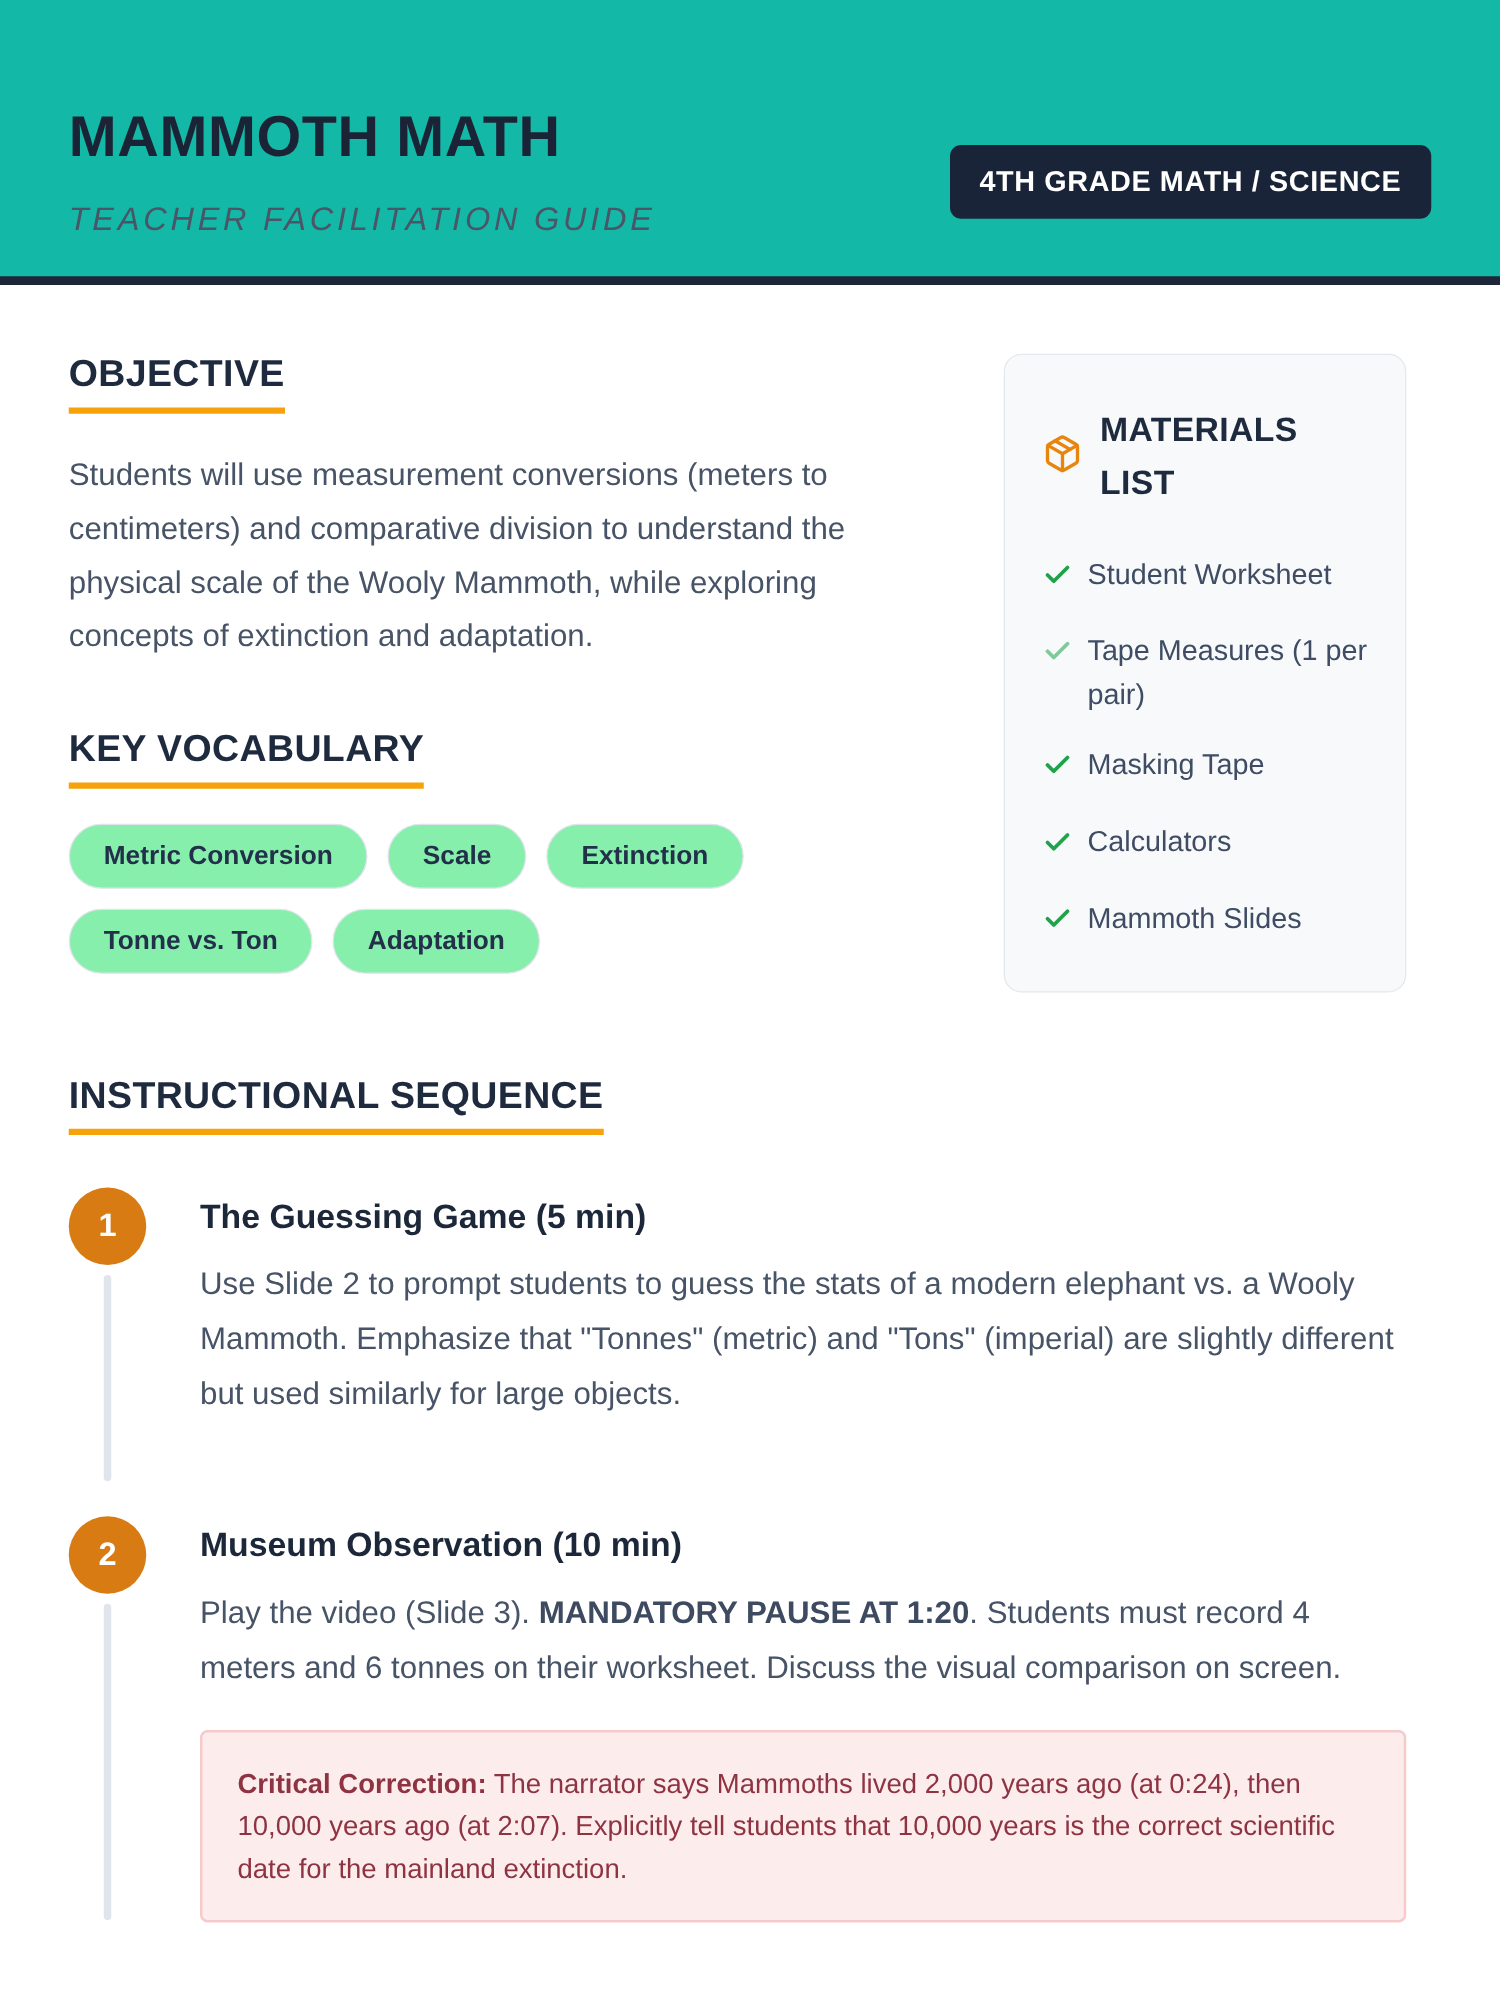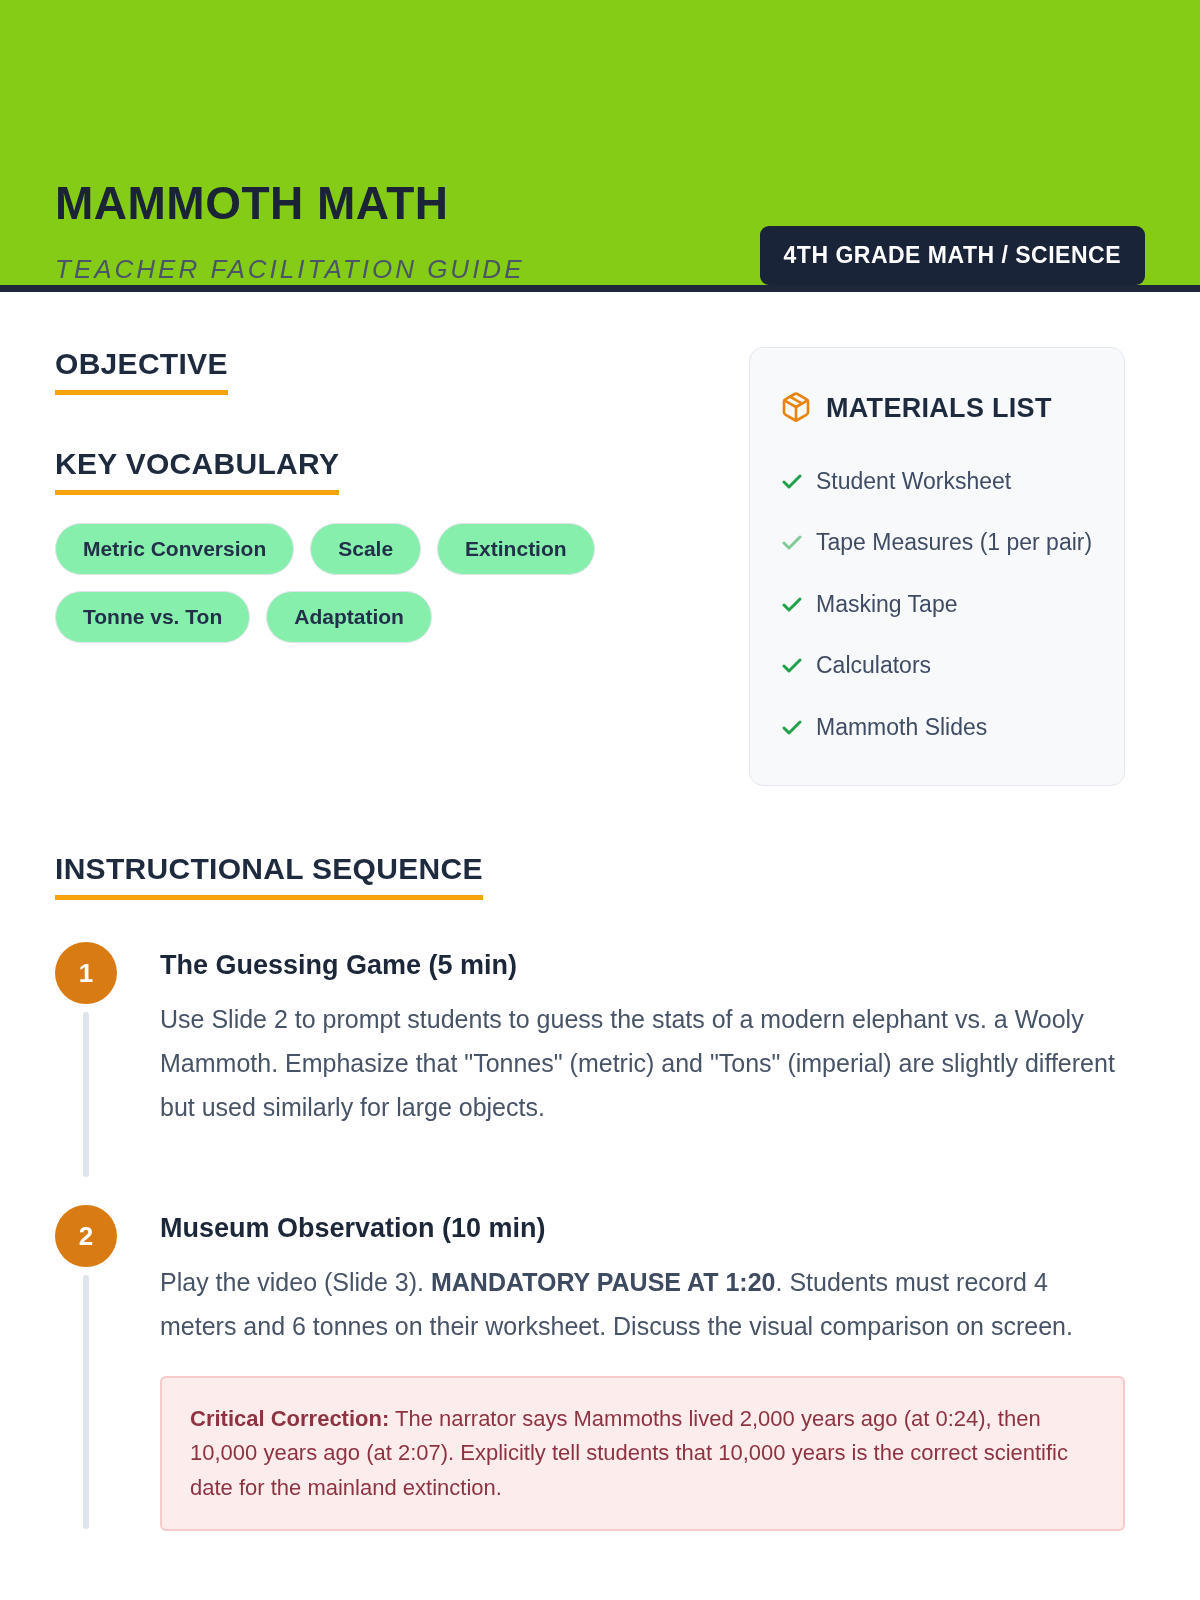--- a/index.html
+++ b/index.html
@@ -7,27 +7,27 @@
   body {
     height: 1600px;
     overflow: hidden;
     background: #ffffff;
     font-family: "Liberation Sans", sans-serif;
     color: #475366;
   }
 
   
   .page-header {
-    background: #84cc16;
+    background: #14b8a6;
     border-bottom: 7px solid #1d2739;
     padding: 52px 55px 0 55px;
-    height: 292px;
+    height: 228px;
     display: flex;
     justify-content: space-between;
-    align-items: flex-end;
+    align-items: center;
   }
   .title-block h1 {
     font-size: 46px;
     font-weight: 800;
     letter-spacing: 0.5px;
     color: #1b2336;
   }
   .title-block .subtitle {
     margin-top: 24px;
     font-size: 26px;
@@ -90,21 +90,21 @@
     border-radius: 999px;
     padding: 13px 27px;
     font-size: 21px;
     font-weight: 700;
     color: #22304a;
     white-space: nowrap;
   }
 
   
   .materials-card {
-    width: 376px;
+    width: 322px;
     background: #f7f9fb;
     border: 1px solid #e4e8ee;
     border-radius: 14px;
     padding: 40px 30px 36px 30px;
   }
   .materials-title-row {
     display: flex;
     align-items: center;
     gap: 14px;
   }
@@ -211,20 +211,21 @@
   <div class="grade-badge">4TH GRADE MATH / SCIENCE</div>
 </header>
 
 <div class="main">
 
   <div class="top-region">
     <div class="left-col">
 
       <section>
         <h2 class="section-heading">OBJECTIVE</h2>
+        <p class="objective-text">Students will use measurement conversions (meters to centimeters) and comparative division to understand the physical scale of the Wooly Mammoth, while exploring concepts of extinction and adaptation.</p>
       </section>
 
       <section class="vocab-section">
         <h2 class="section-heading">KEY VOCABULARY</h2>
         <div class="pill-wrap">
           <span class="pill">Metric Conversion</span>
           <span class="pill">Scale</span>
           <span class="pill">Extinction</span>
           <span class="pill">Tonne vs. Ton</span>
           <span class="pill">Adaptation</span>

